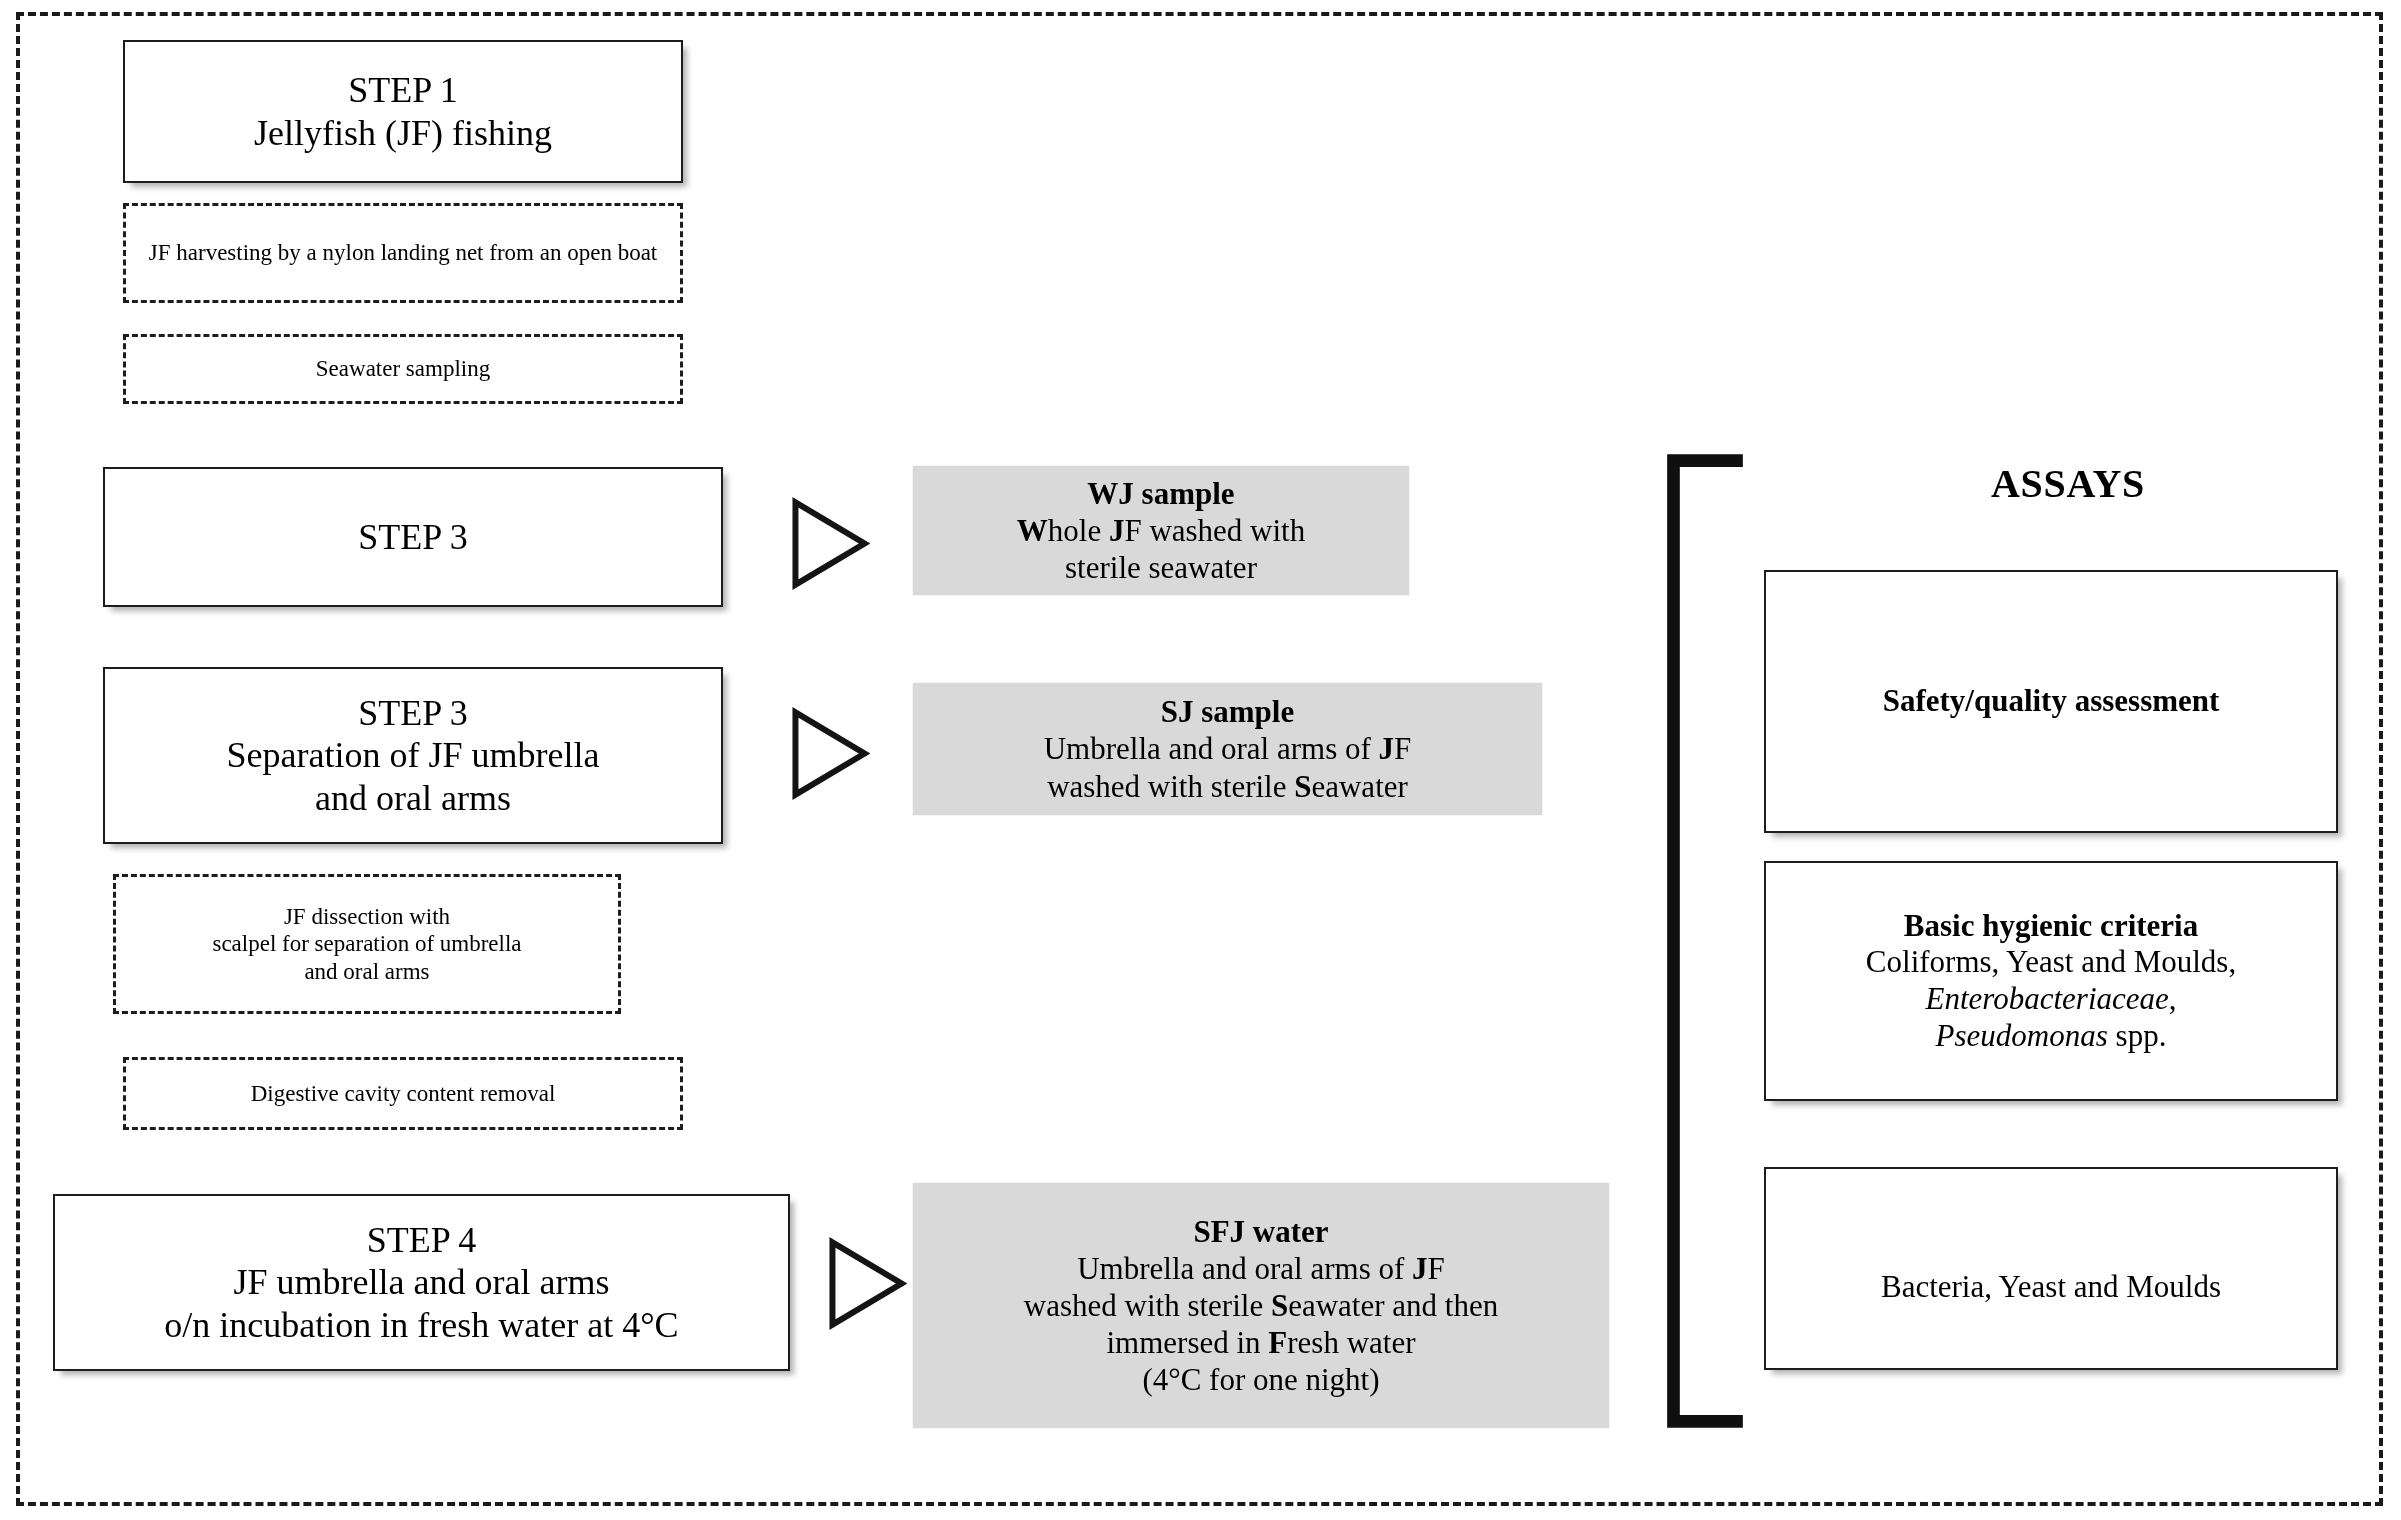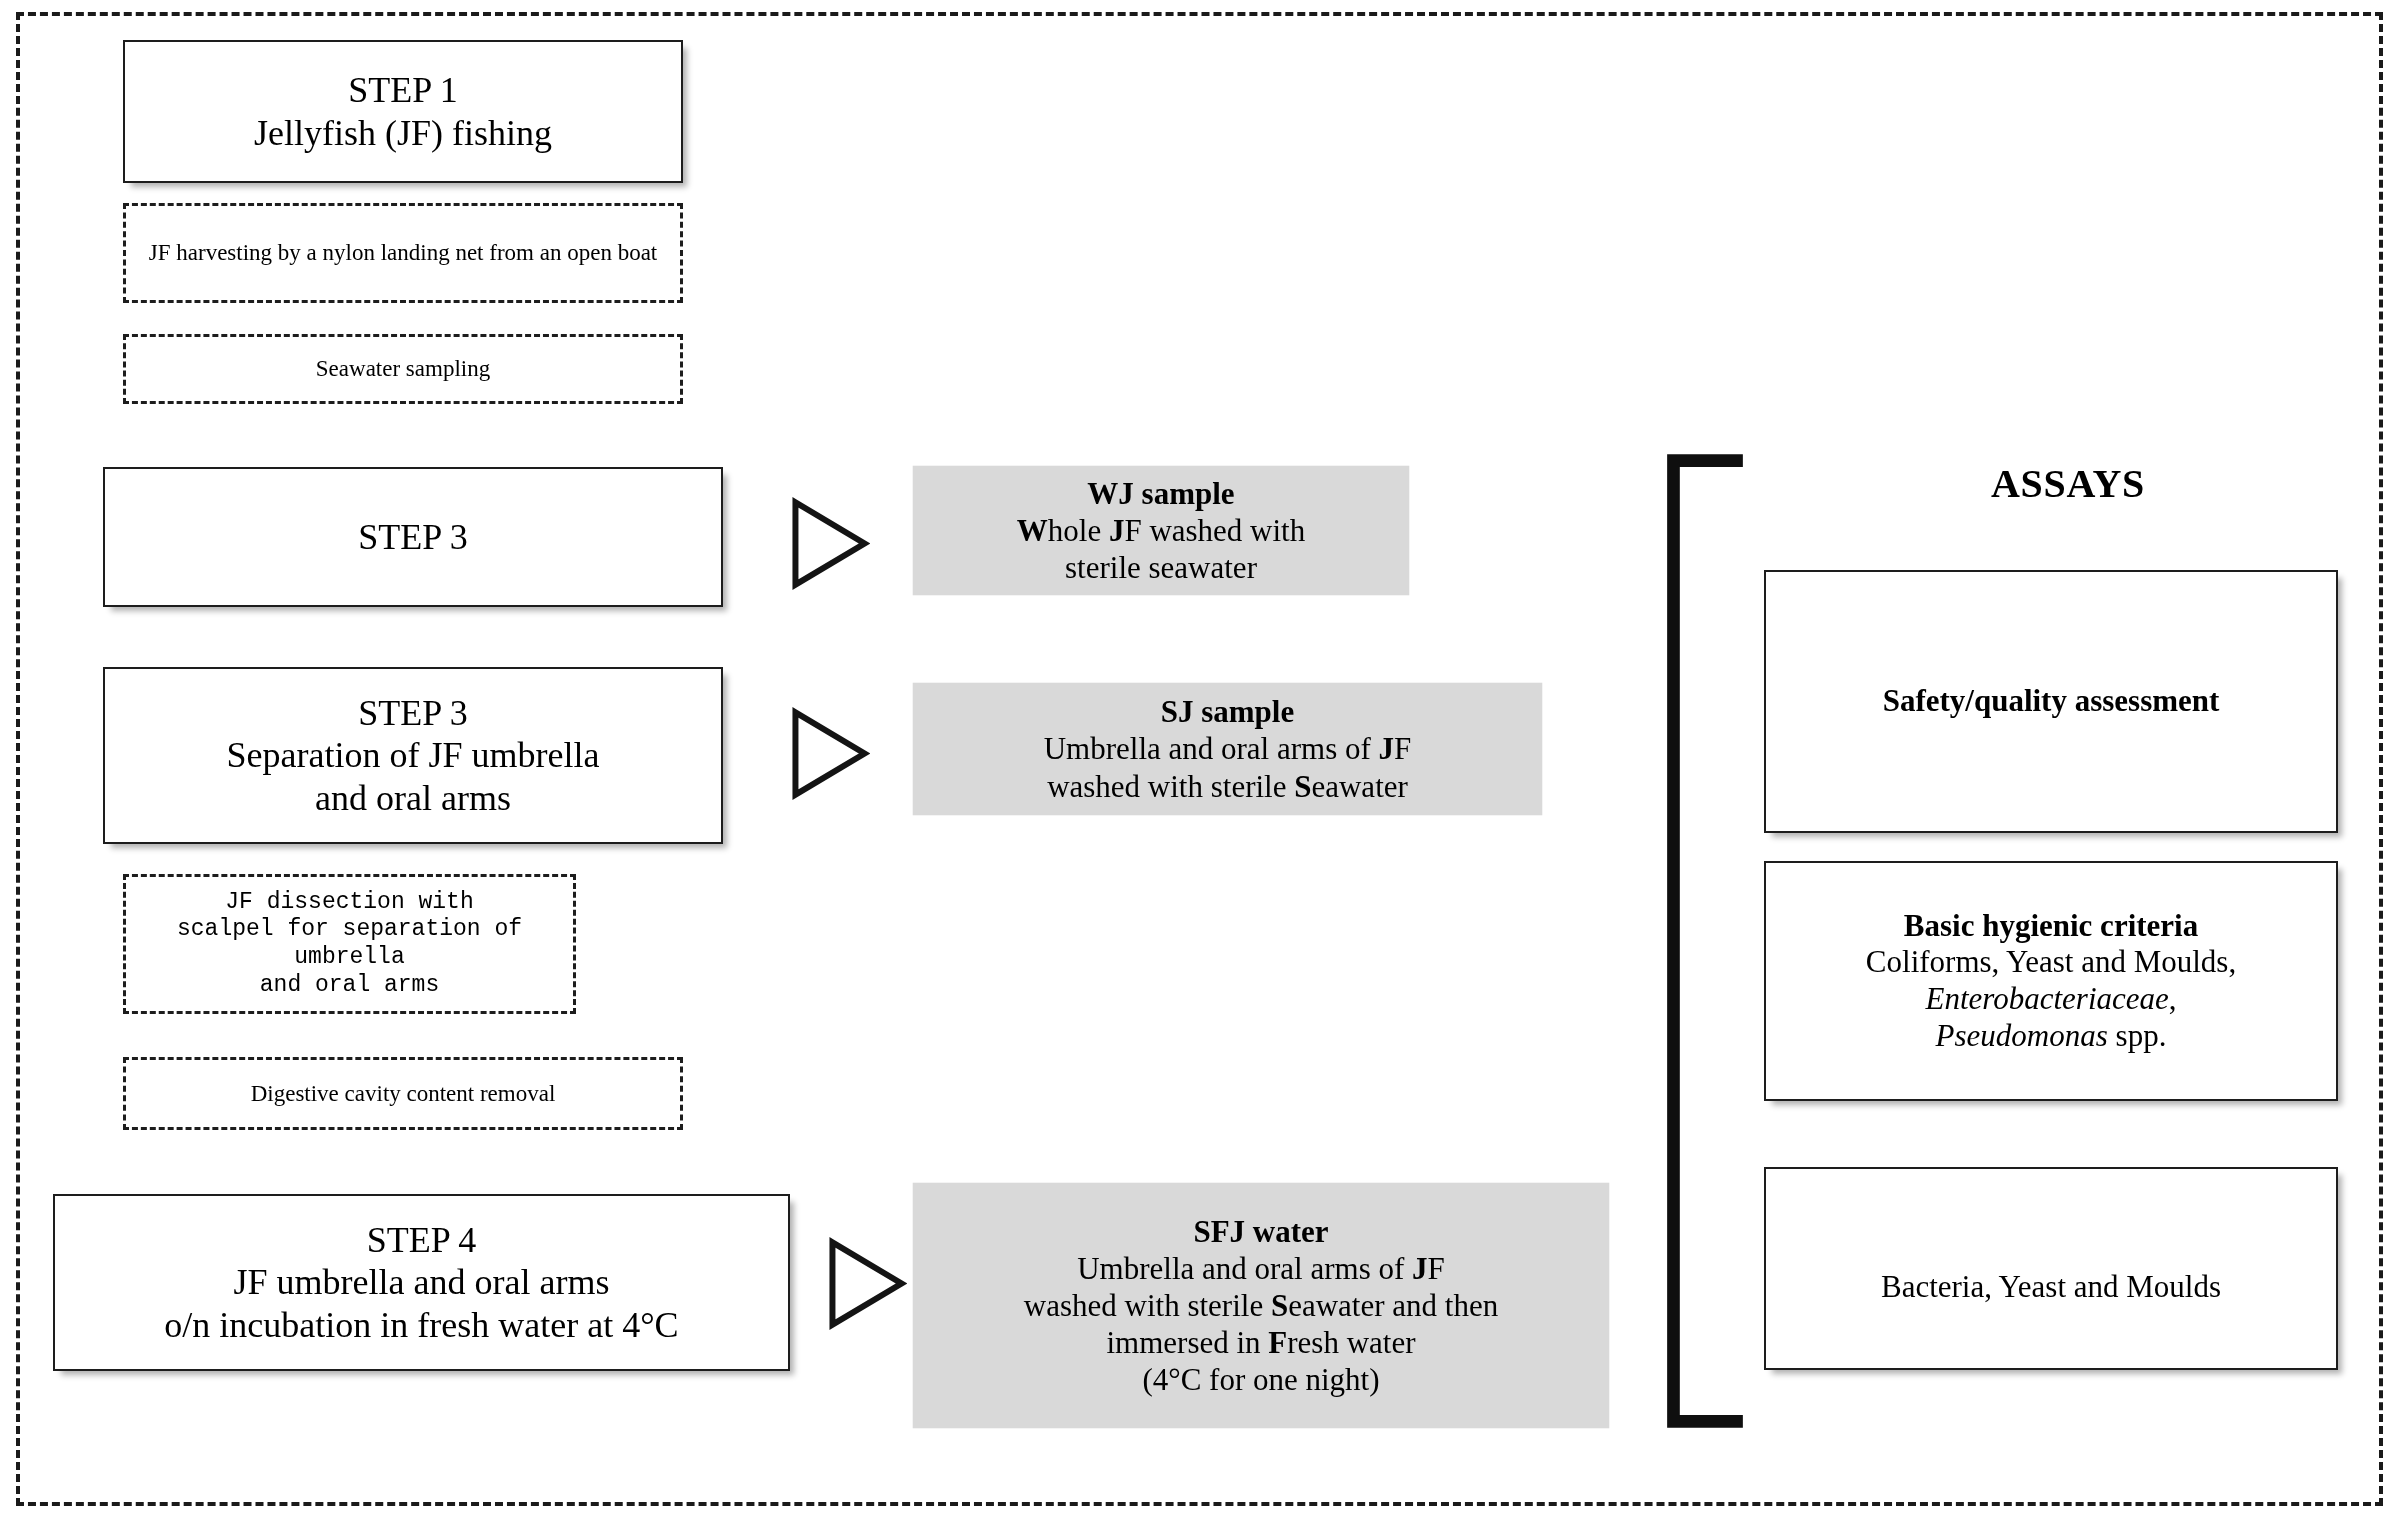--- a/index.html
+++ b/index.html
@@ -109,21 +109,21 @@
   </svg>
 </div>
 
 <div class="gray-box" style="left:914px;top:684px;width:627px;height:130px;">
   <div class="inner sample-txt">
     <b>SJ sample</b><br>
     <span>Umbrella and oral arms of <b>J</b>F<br>washed with sterile <b>S</b>eawater</span>
   </div>
 </div>
 
-<div class="dashed-box" style="left:123px;top:874px;width:453px;height:140px;font-family:Liberation Mono, monospace;">
+<div class="dashed-box" style="left:113px;top:874px;width:508px;height:140px;">
   <div class="inner sub-txt">
     JF dissection with<br>scalpel for separation of umbrella<br>and oral arms
   </div>
 </div>
 
 <div class="dashed-box" style="left:123px;top:1057px;width:560px;height:73px;">
   <div class="inner sub-txt">Digestive cavity content removal</div>
 </div>
 
 <div class="solid-box" style="left:53px;top:1194px;width:737px;height:177px;">

